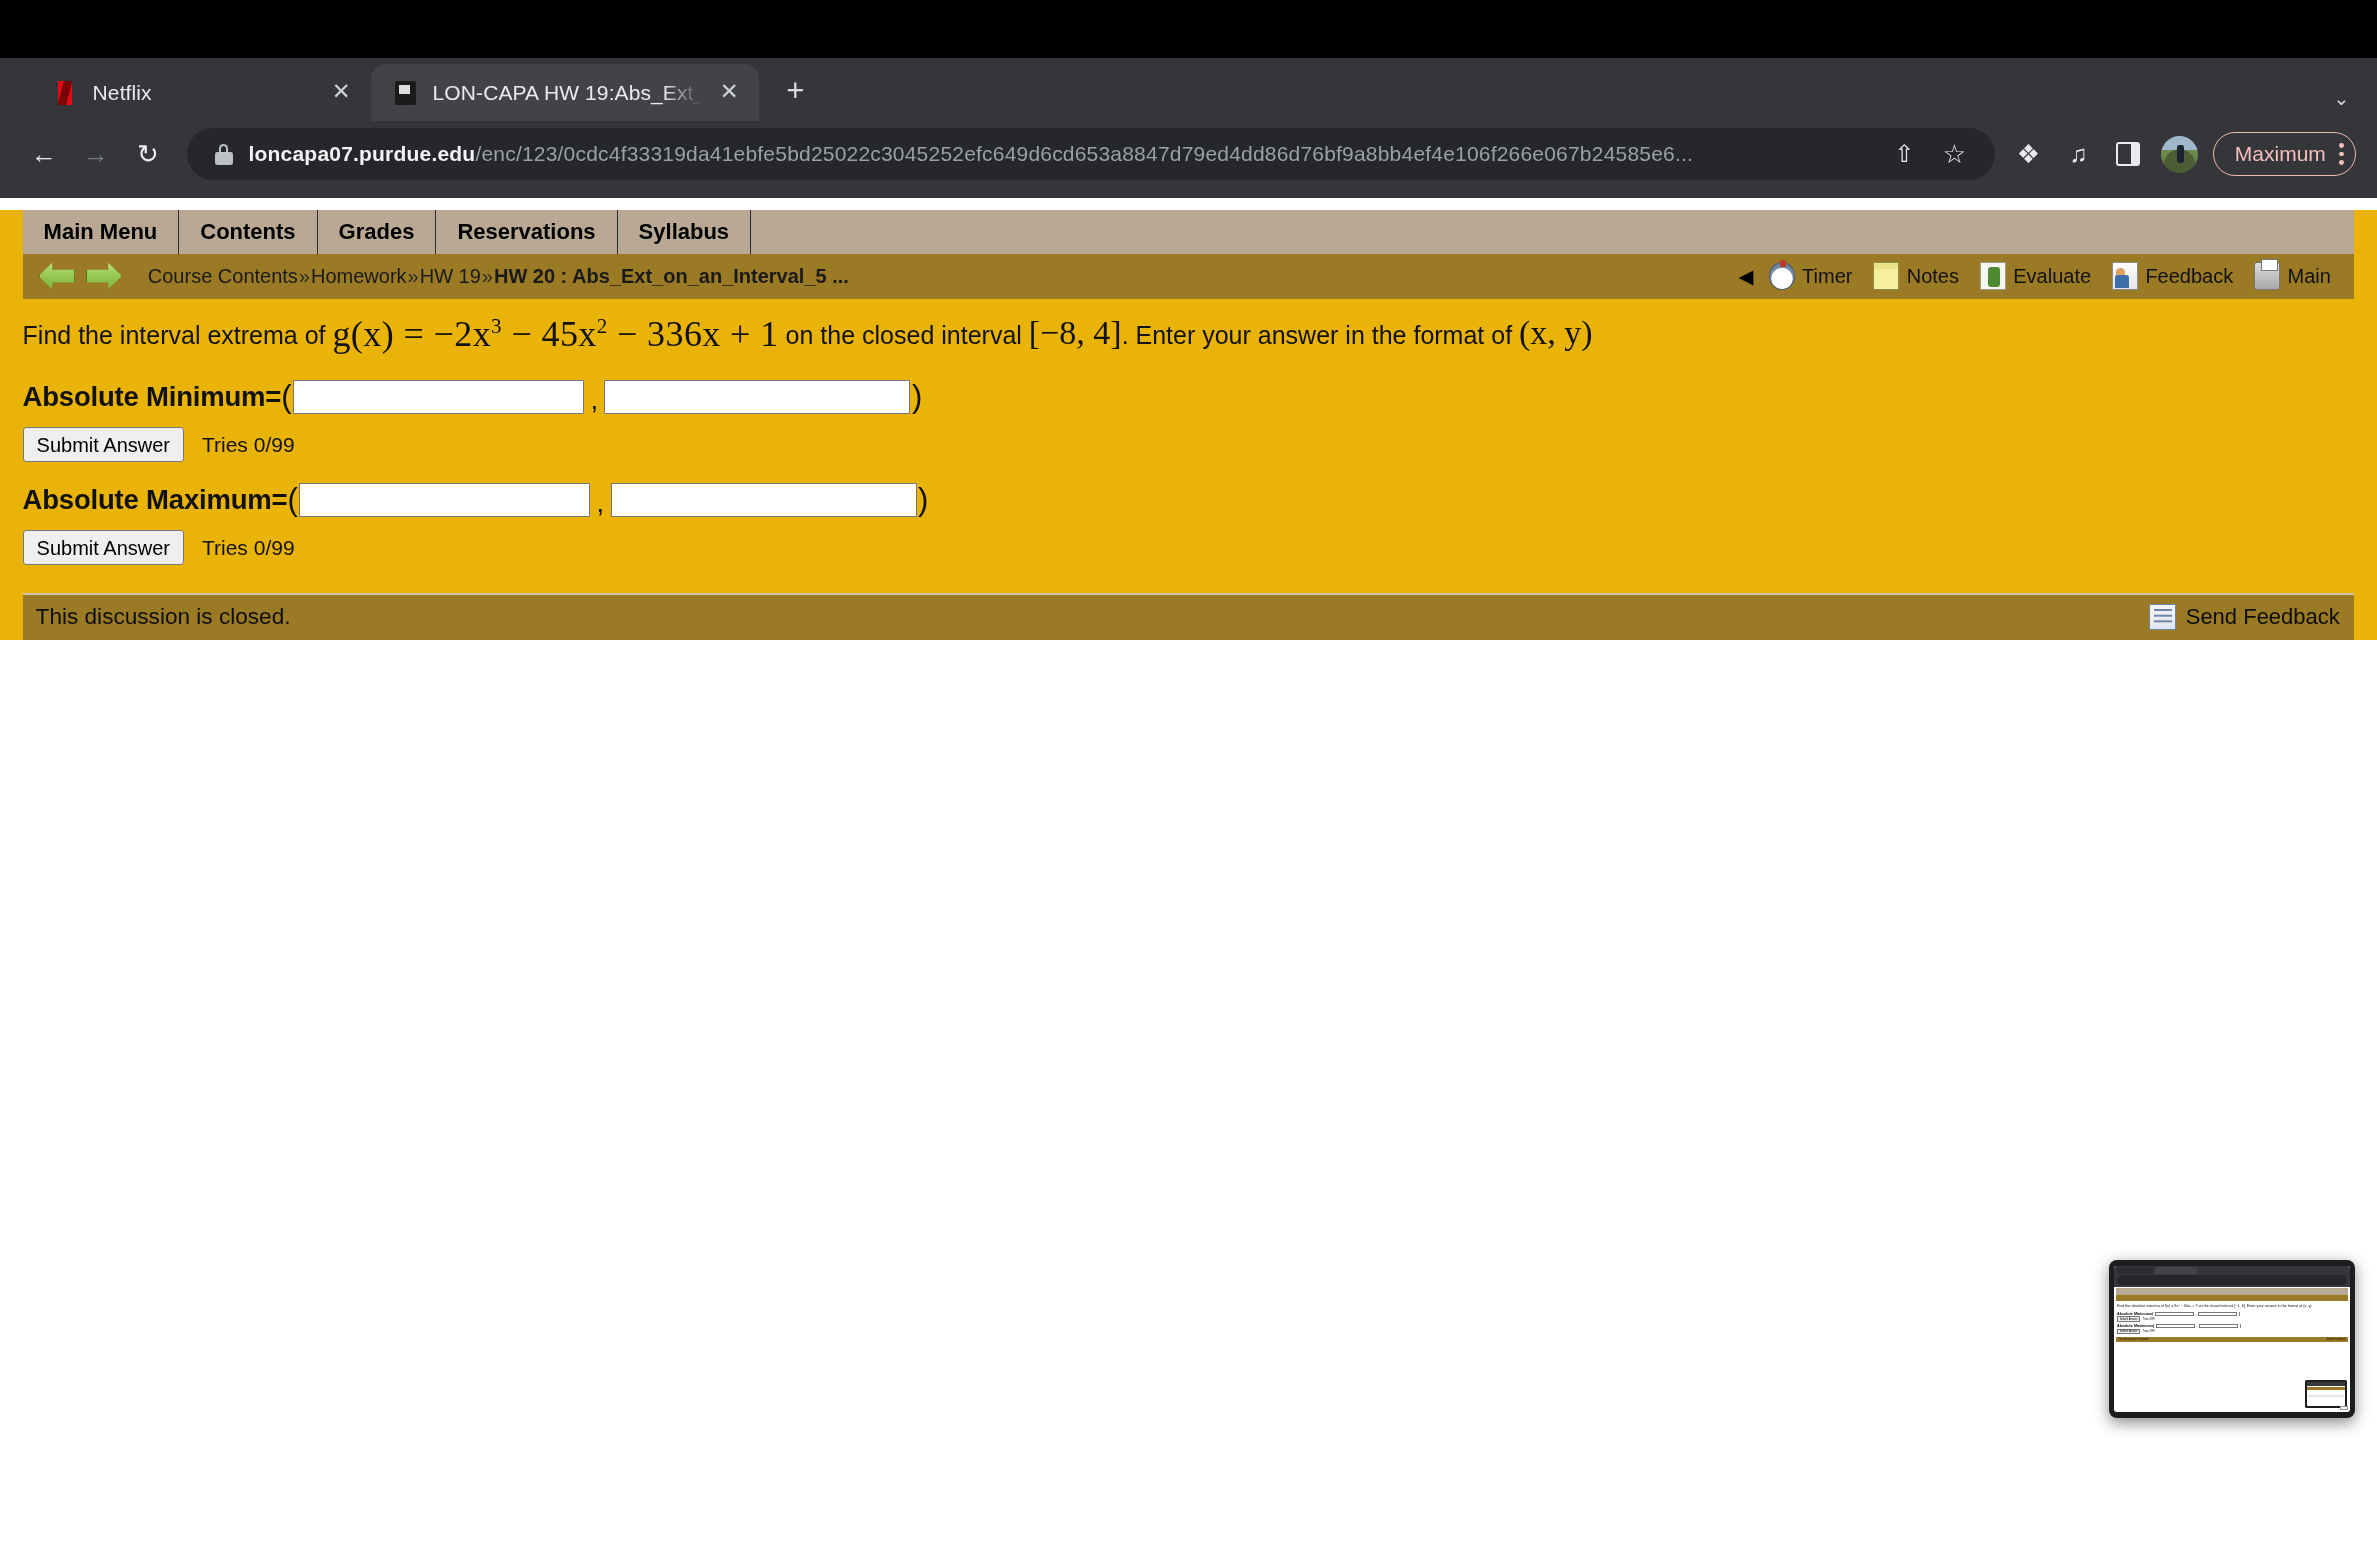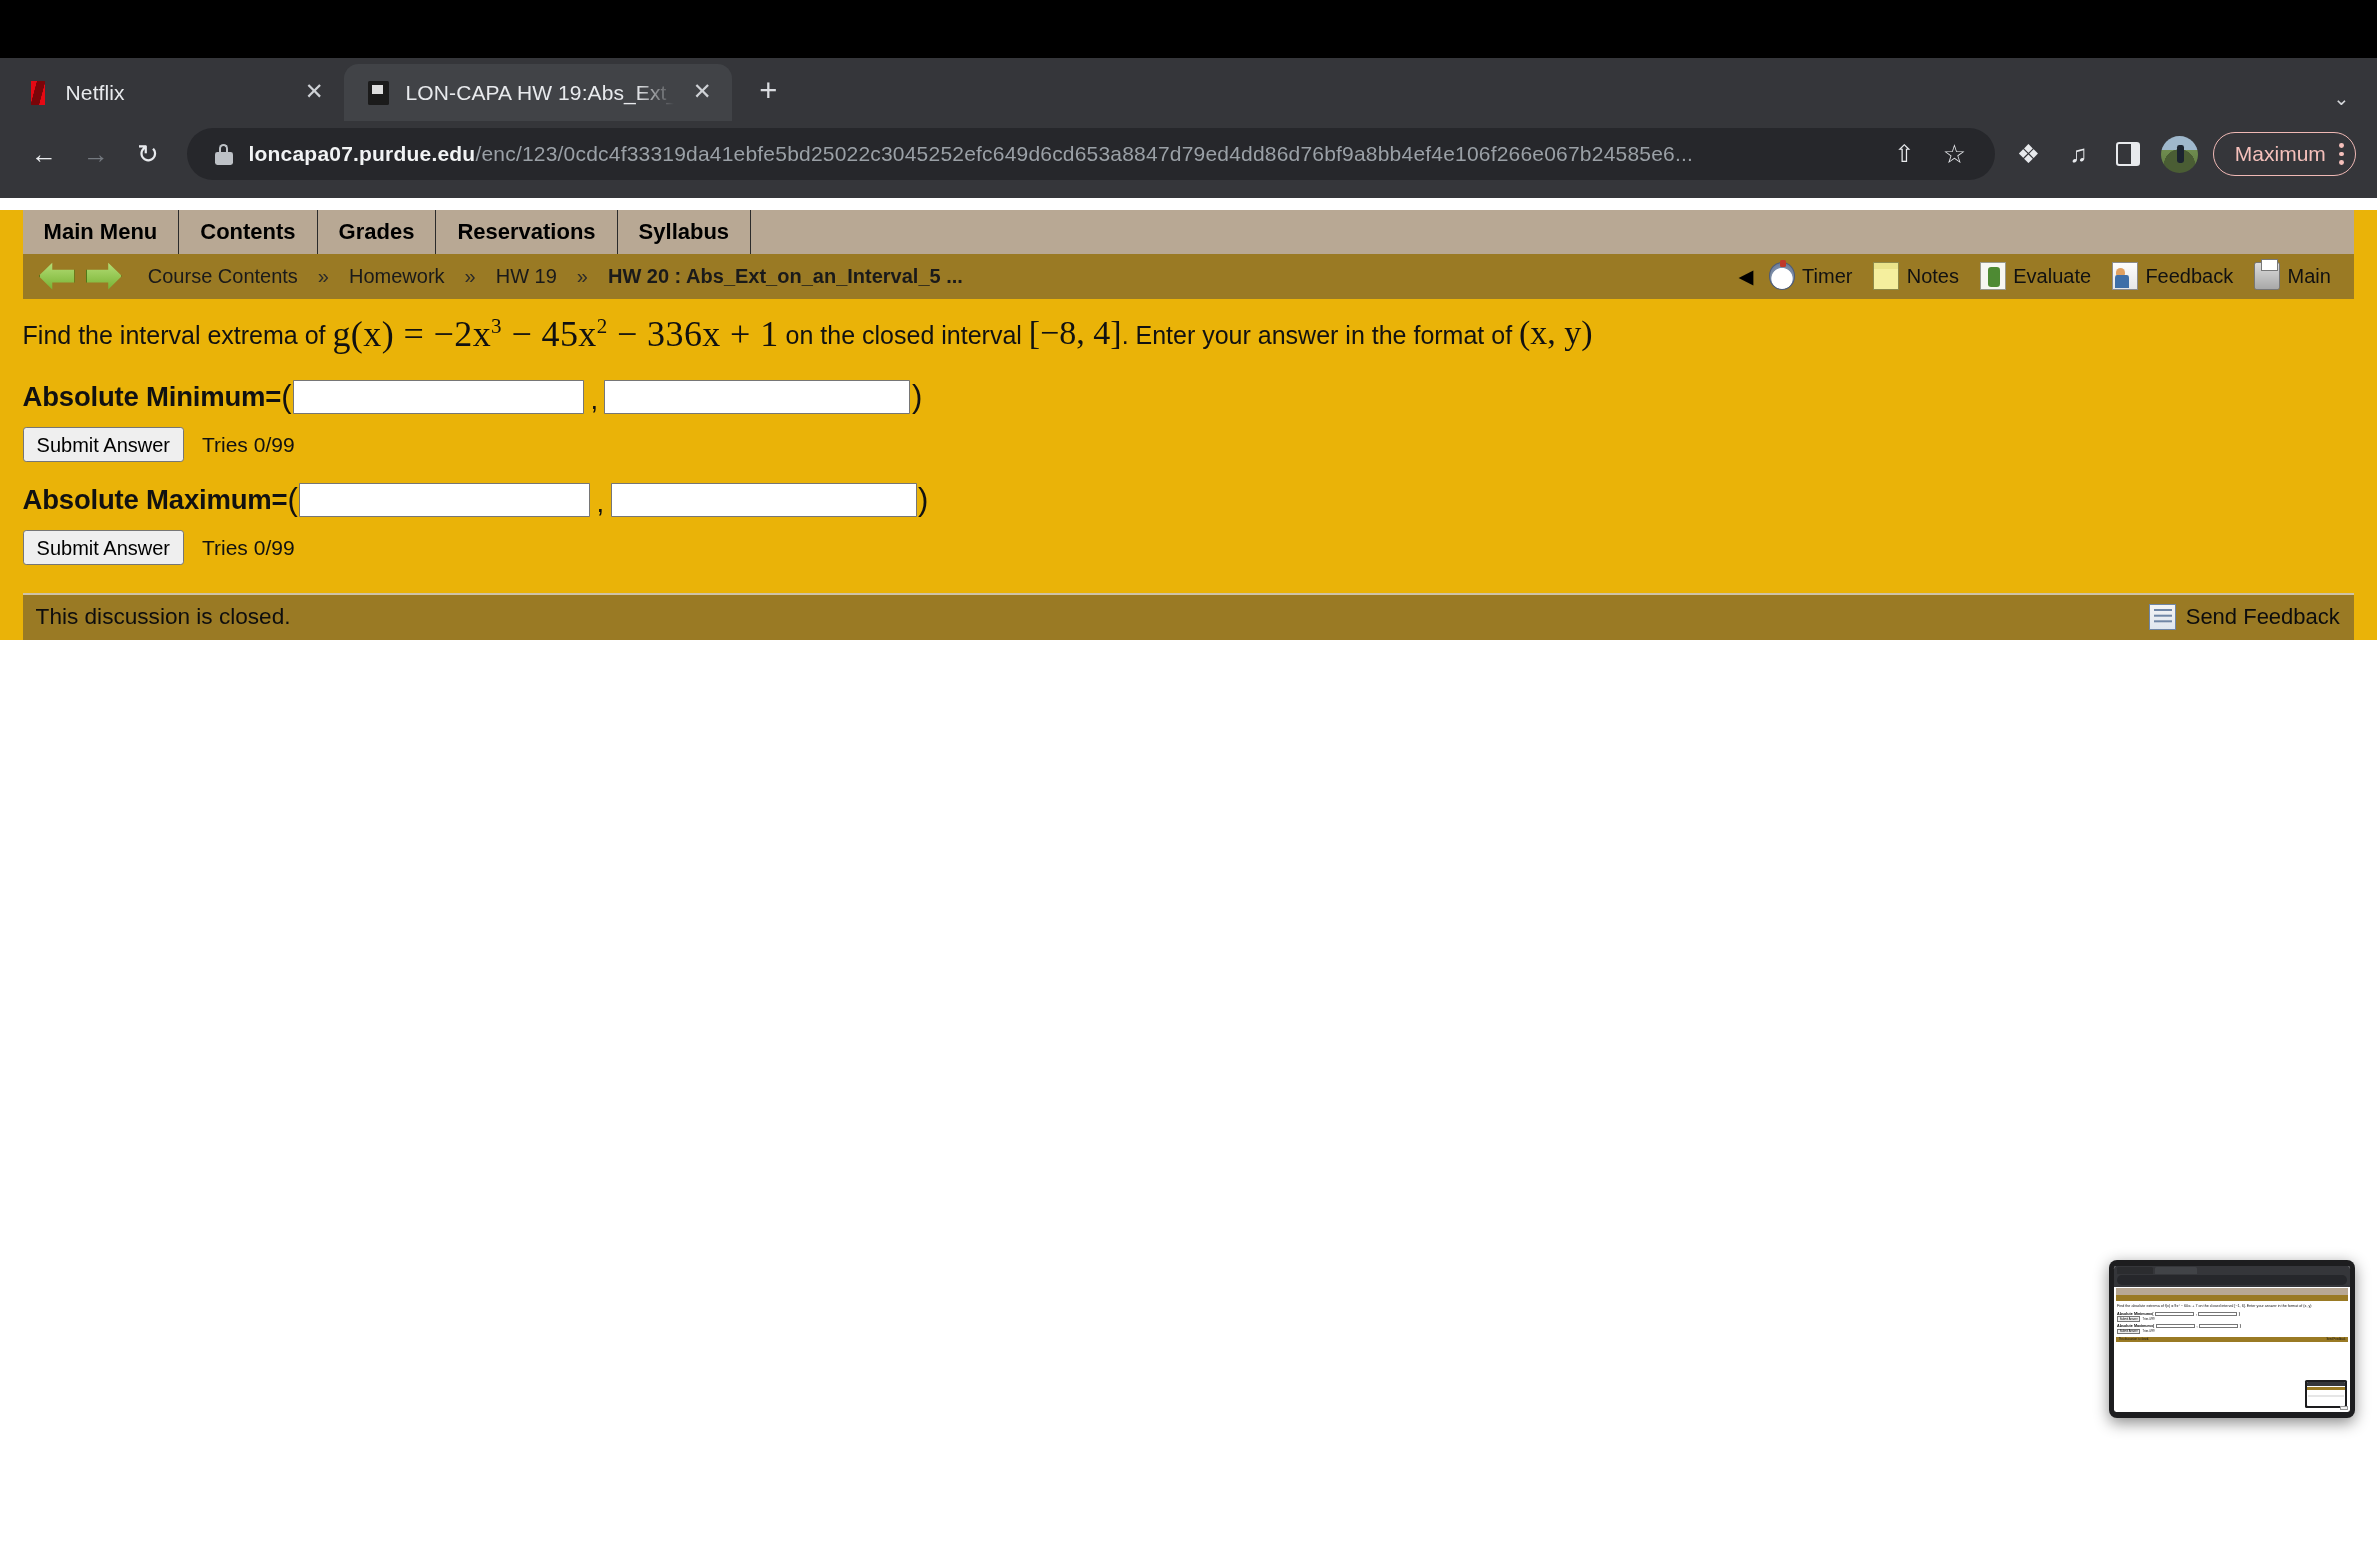--- a/index.html
+++ b/index.html
@@ -22,21 +22,21 @@
     background: #35363a;
     width: 100%;
     padding: 0;
   }
 
   
   .tabstrip {
     height: 63px;
     display: flex;
     align-items: flex-end;
-    padding-left: 4px;
+    padding-left: 31px;
     position: relative;
   }
   .tab {
     height: 57px;
     display: flex;
     align-items: center;
     gap: 14.6px;
     padding: 0 16px 0 21px;
     border-radius: 14.6px 14.6px 0 0;
     min-width: 340px;
@@ -275,21 +275,21 @@
   .arrow-right .shape {
     clip-path: polygon(100% 50%, 62% 8%, 62% 30%, 0% 30%, 0% 70%, 62% 70%, 62% 92%);
   }
   .crumbs {
     font-size: 20px;
     color: #1a1a1a;
     margin-left: 14.6px;
     white-space: nowrap;
     display: flex;
     align-items: center;
-    gap: 20px;
+    gap: 1px;
   }
   .crumbs .sep { color: #2a2a2a; }
   .crumbs .last { font-weight: 700; }
 
   .crumb-tools {
     margin-left: auto;
     display: flex;
     align-items: center;
     gap: 0;
   }

